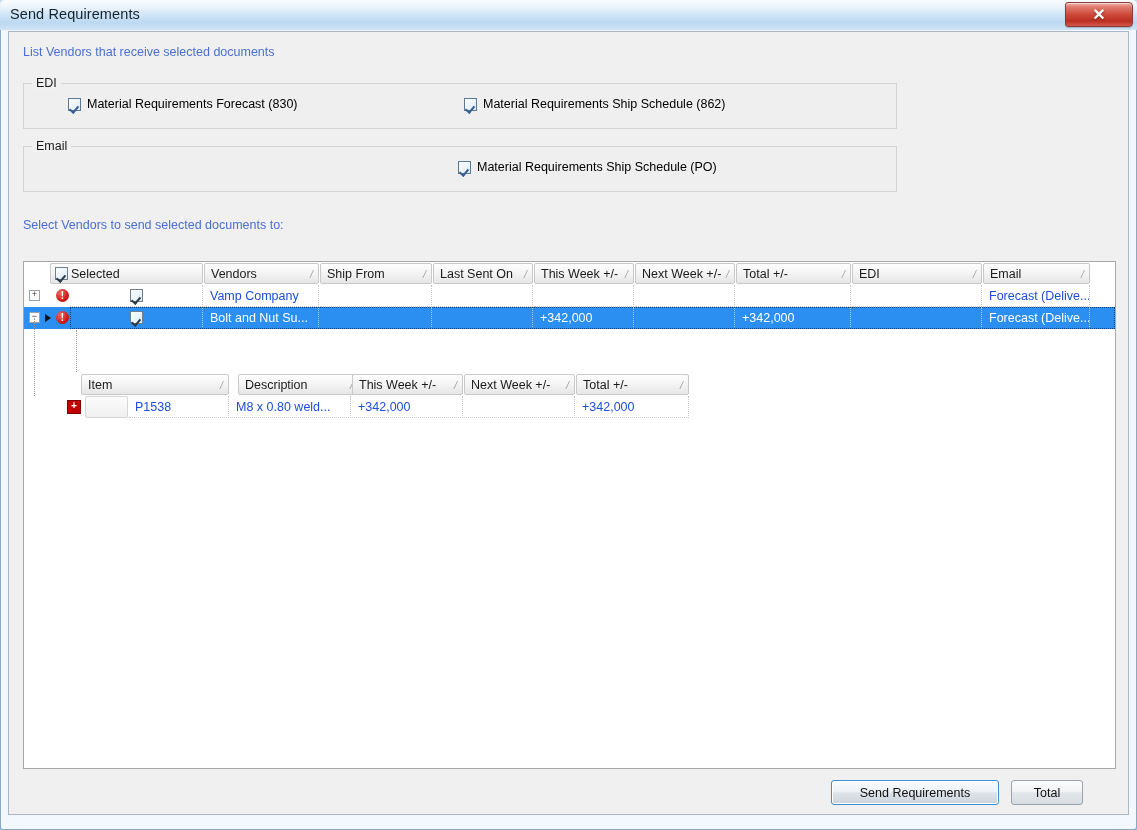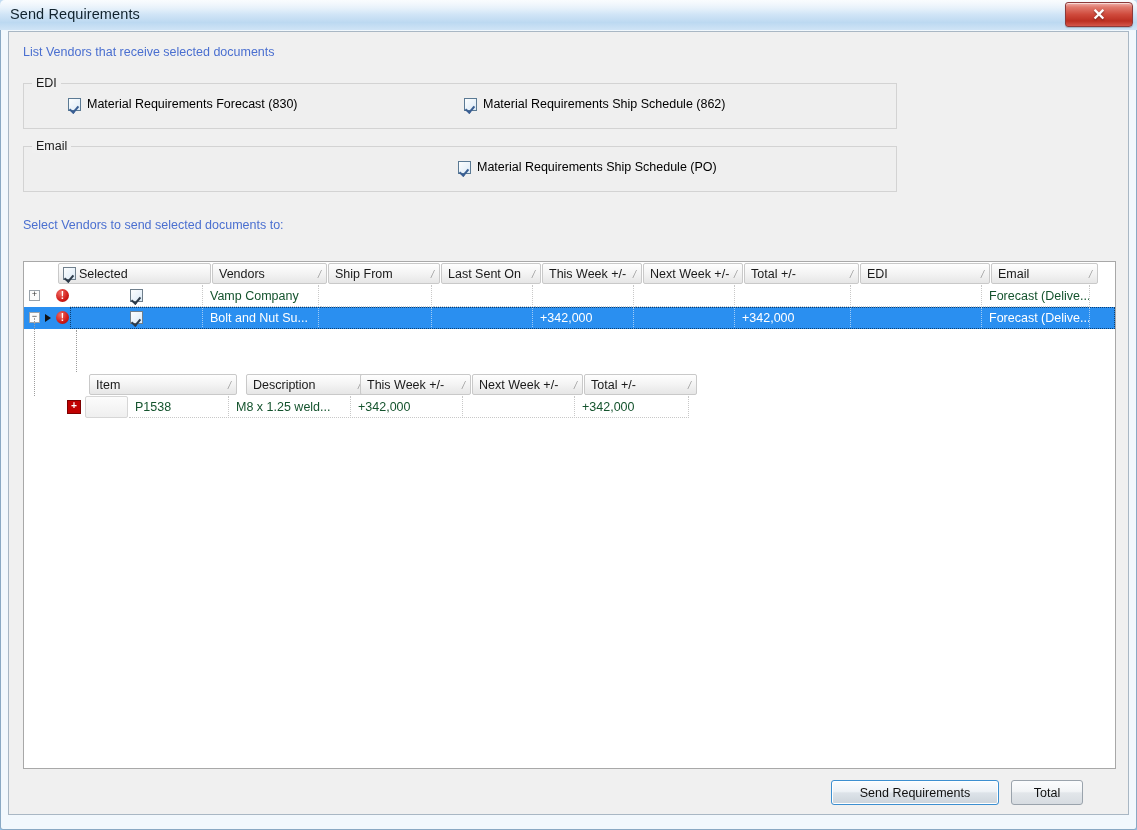--- a/index.html
+++ b/index.html
@@ -184,21 +184,20 @@
     background: linear-gradient(180deg,#fefefe 0%, #f4f4f4 48%, #e6e6e6 100%);
     border: 1px solid #c9c9c9;
     border-radius: 2px;
     font-size: 12.5px;
     color: #1a1a1a;
     display: flex;
     align-items: center;
     padding-left: 6px;
     white-space: nowrap;
     overflow: hidden;
-    margin-left: 8px;
   }
   .hcell .sortmark {
     position: absolute;
     right: 5px; top: 4px;
     font-size: 11px;
     color: #8d8d8d;
     transform: scaleX(.8);
   }
   .hcell.withcb { padding-left: 4px; }
   .hcell.withcb .cbox { margin-right: 3px; }
@@ -211,21 +210,21 @@
   .datarow.selected::after {
     content:"";
     position:absolute; left:46px; right:0; top:0; bottom:0;
     border: 1px dotted #0b3f73;
     pointer-events:none;
   }
   .dcell {
     position: absolute;
     top: 0; height: 22px;
     font-size: 12.5px;
-    color: #14532d;
+    color: #1d4ed8;
     display: flex;
     align-items: center;
     padding-left: 6px;
     white-space: nowrap;
     overflow: hidden;
     border-right: 1px dotted #c8c8c8;
     border-bottom: 1px dotted #c8c8c8;
   }
   .datarow.selected .dcell { color: #fff; border-right-color: rgba(255,255,255,.55); border-bottom-color: transparent; }
   .dcell.center { justify-content: center; padding-left: 0; }
@@ -450,21 +449,21 @@
           <div class="hcell" style="left:509px;width:113px">
             <span>Total +/-</span>
             <span class="sortmark">⁄</span>
           </div>
         </div>
 
         <div class="datarow" style="top:23px">
           <div class="red-exp" style="left:0px;top:4px">+</div>
           <div class="stub-cell" style="left:18px;top:0;width:43px"></div>
           <div class="dcell" style="left:62px;width:100px">P1538</div>
-          <div class="dcell" style="left:163px;width:121px">M8 x 1.25 weld...</div>
+          <div class="dcell" style="left:163px;width:121px">M8 x 0.80 weld...</div>
           <div class="dcell" style="left:285px;width:111px">+342,000</div>
           <div class="dcell" style="left:397px;width:111px"></div>
           <div class="dcell" style="left:509px;width:113px">+342,000</div>
         </div>
       </div>
     </div>
 
     <div class="btn default" id="btn-send">
       <span>Send Requirements</span>
     </div>

